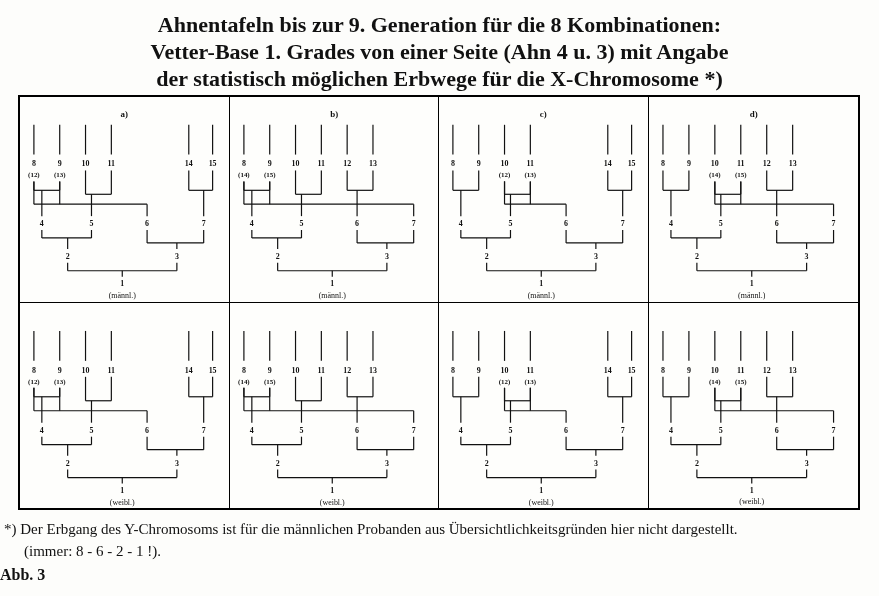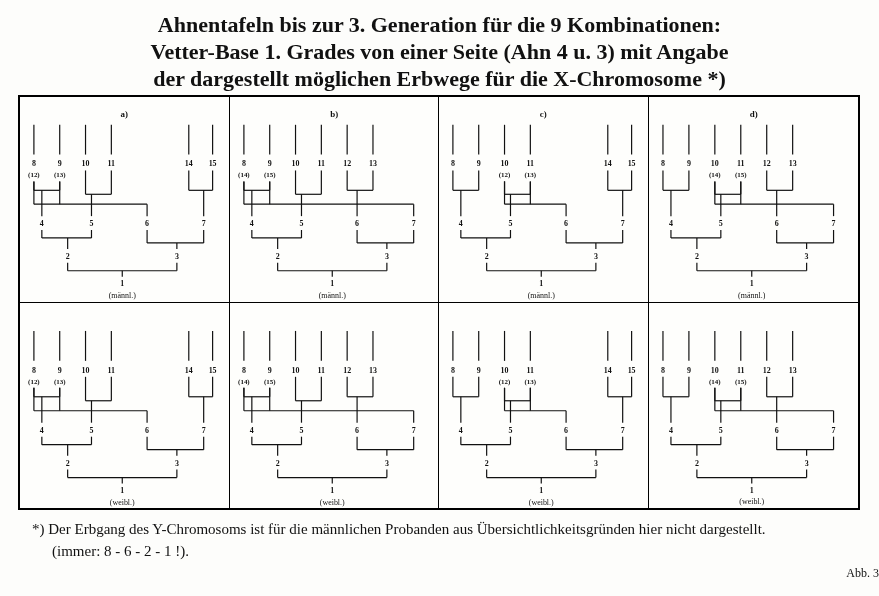--- a/index.html
+++ b/index.html
@@ -36,42 +36,42 @@
     border-right:1px solid #000;
     border-bottom:1px solid #000;
     overflow:hidden;
   }
   .cell:nth-child(4n){border-right:none;}
   .cell:nth-child(n+5){border-bottom:none;}
   svg.ped{width:100%;height:100%;display:block;}
   svg.ped text{font-family:"Liberation Serif", serif;fill:#111;}
   .footnote{
     position:absolute;
-    left:32px;top:520px;
+    left:4px;top:520px;
     font-size:15px;
     line-height:1.25;
   }
   .fn2{padding-left:20px;margin-top:3px;}
   .caption{
     position:absolute;
     left:0;right:0;top:566px;
-    text-align:right;
-    font-size:12px;
-    font-weight:normal;
+    text-align:left;
+    font-size:16px;
+    font-weight:bold;
   }
 </style>
 </head>
 <body>
 
 <div class="page">
 
   <h1 class="title">
-    <span class="tl">Ahnentafeln bis zur 3. Generation für die 9 Kombinationen:</span>
+    <span class="tl">Ahnentafeln bis zur 9. Generation für die 8 Kombinationen:</span>
     <span class="tl">Vetter-Base 1. Grades von einer Seite (Ahn 4 u. 3) mit Angabe</span>
-    <span class="tl">der dargestellt möglichen Erbwege für die X-Chromosome *)</span>
+    <span class="tl">der statistisch möglichen Erbwege für die X-Chromosome *)</span>
   </h1>
 
   <div class="grid">
     <div class="cell">
         <svg class="ped" viewBox="0 0 210 206" preserveAspectRatio="none">
           <text x="105" y="20" text-anchor="middle" font-size="9" font-weight="bold">a)</text>
           <line x1="14" y1="28" x2="14" y2="58" stroke="#111111" stroke-width="1.2"></line>
           <text x="14" y="70" text-anchor="middle" font-size="8" font-weight="bold">8</text>
           <text x="14" y="81" text-anchor="middle" font-size="7" font-weight="bold">(12)</text>
           <line x1="40" y1="28" x2="40" y2="58" stroke="#111111" stroke-width="1.2"></line>

